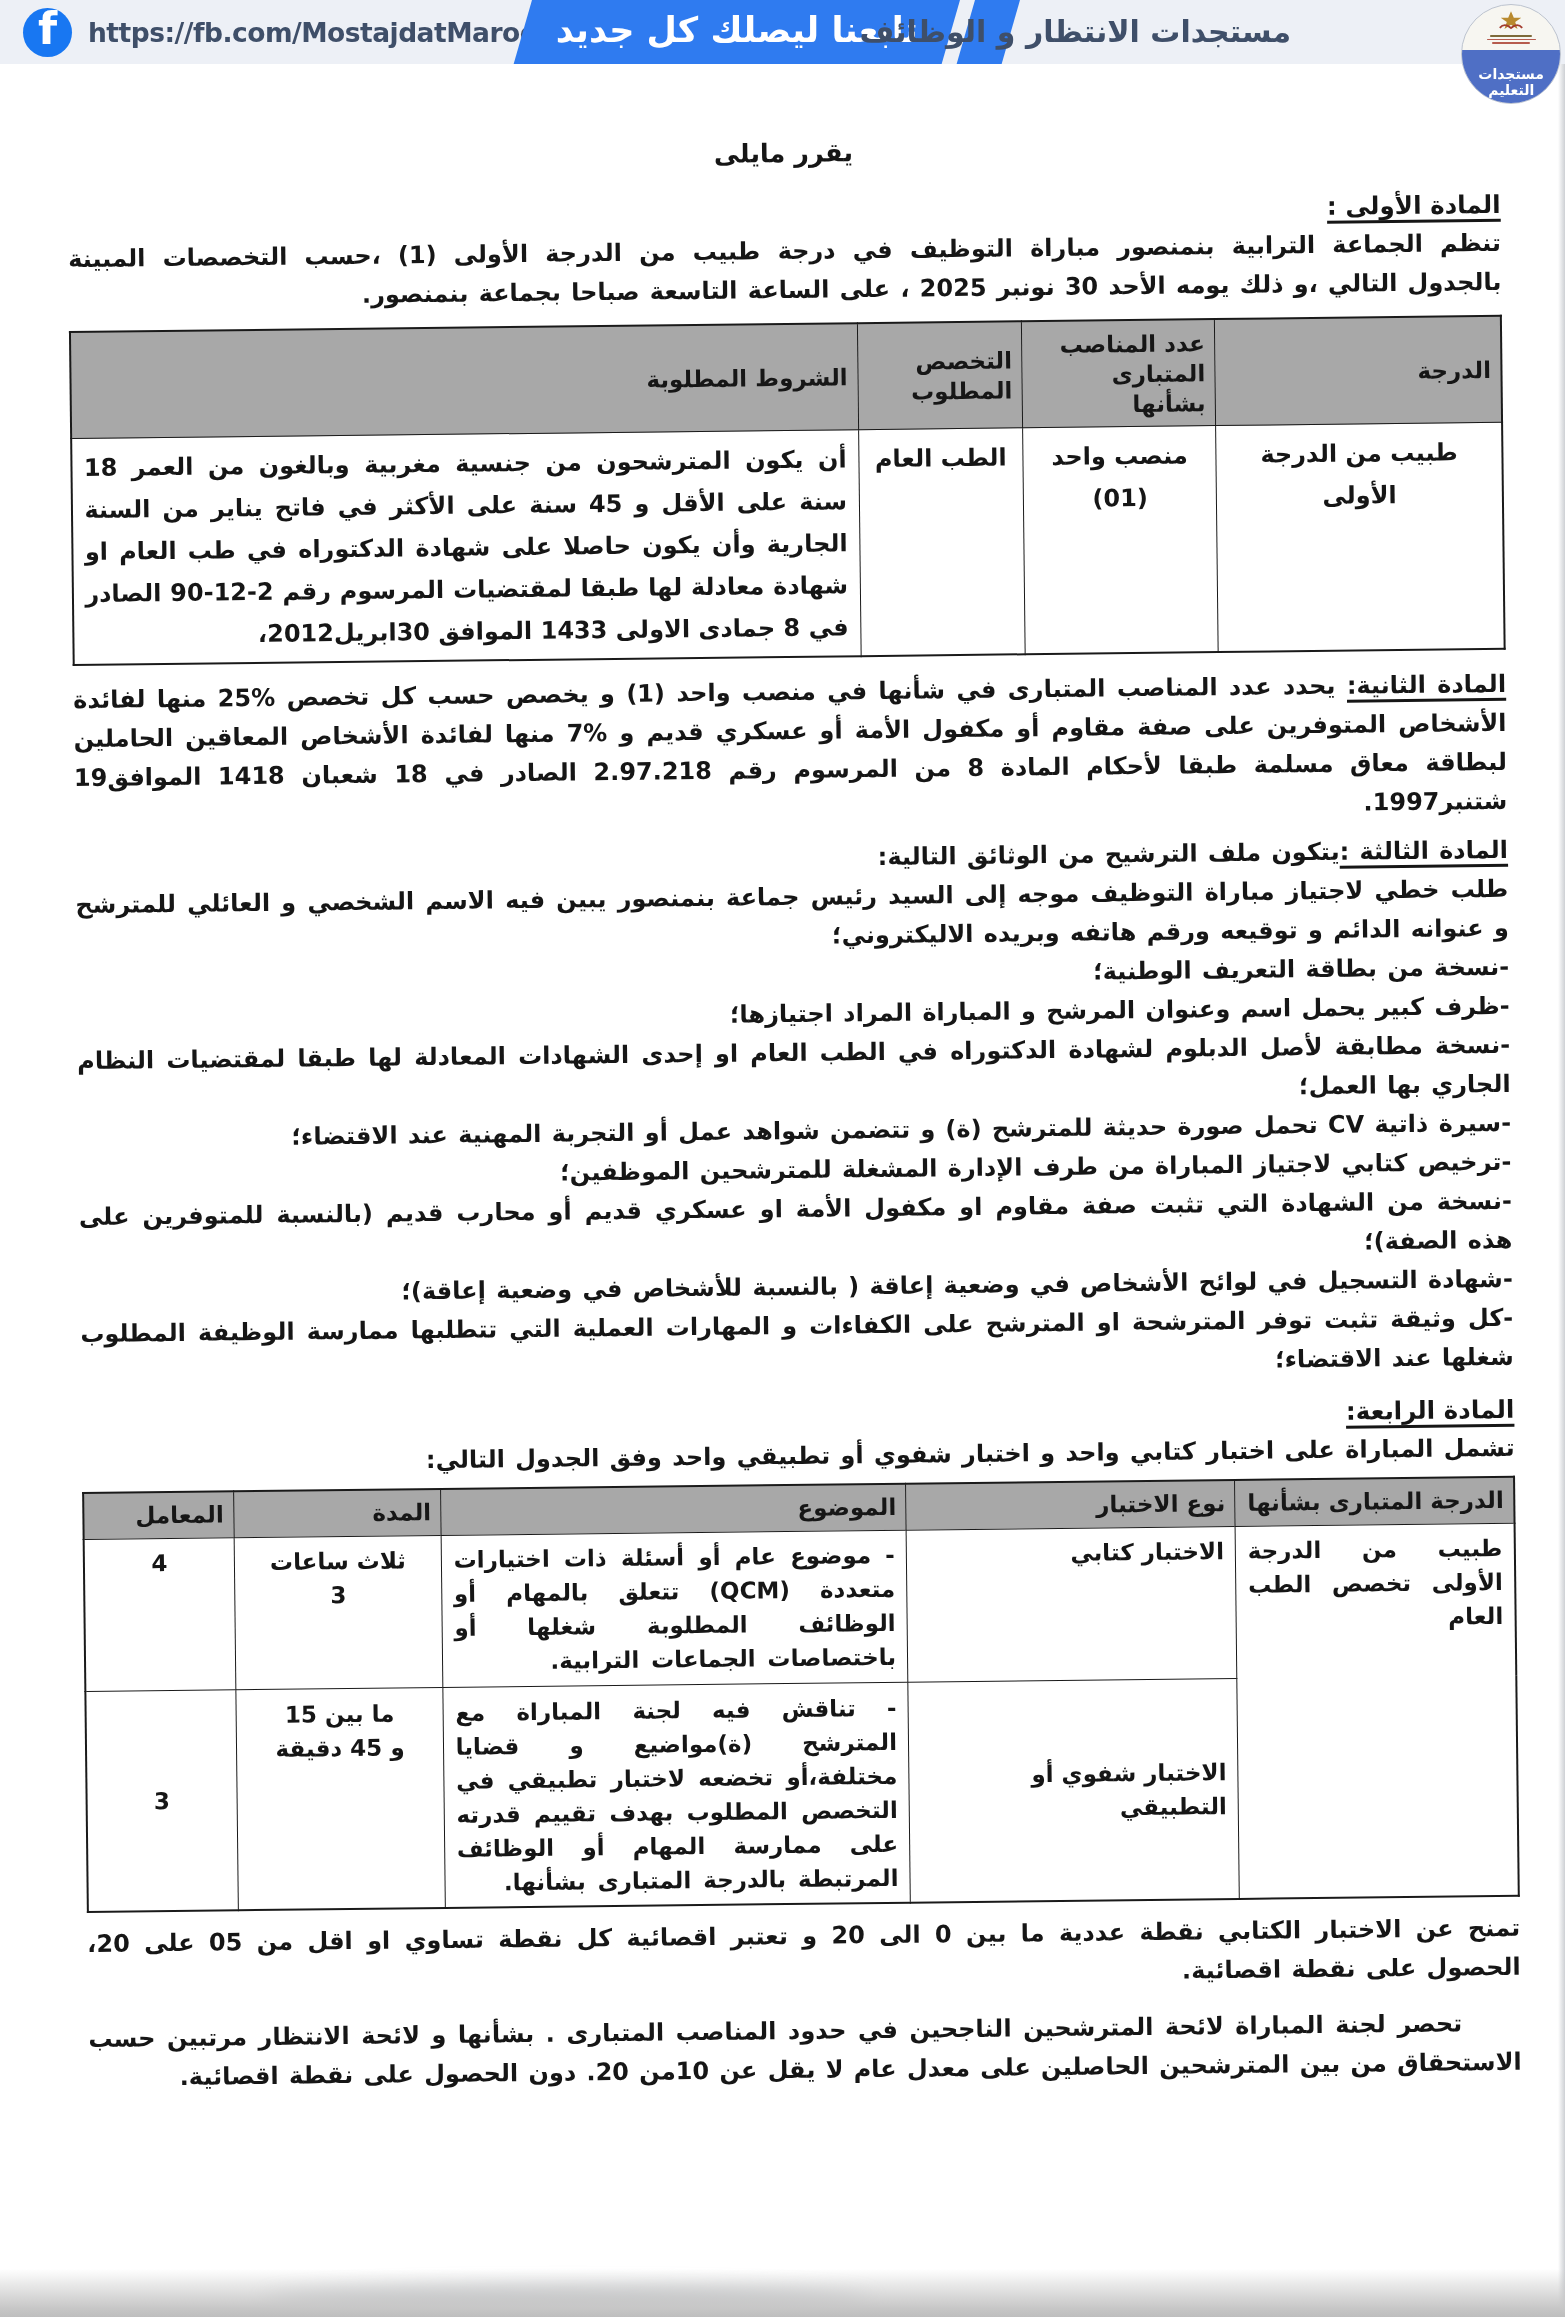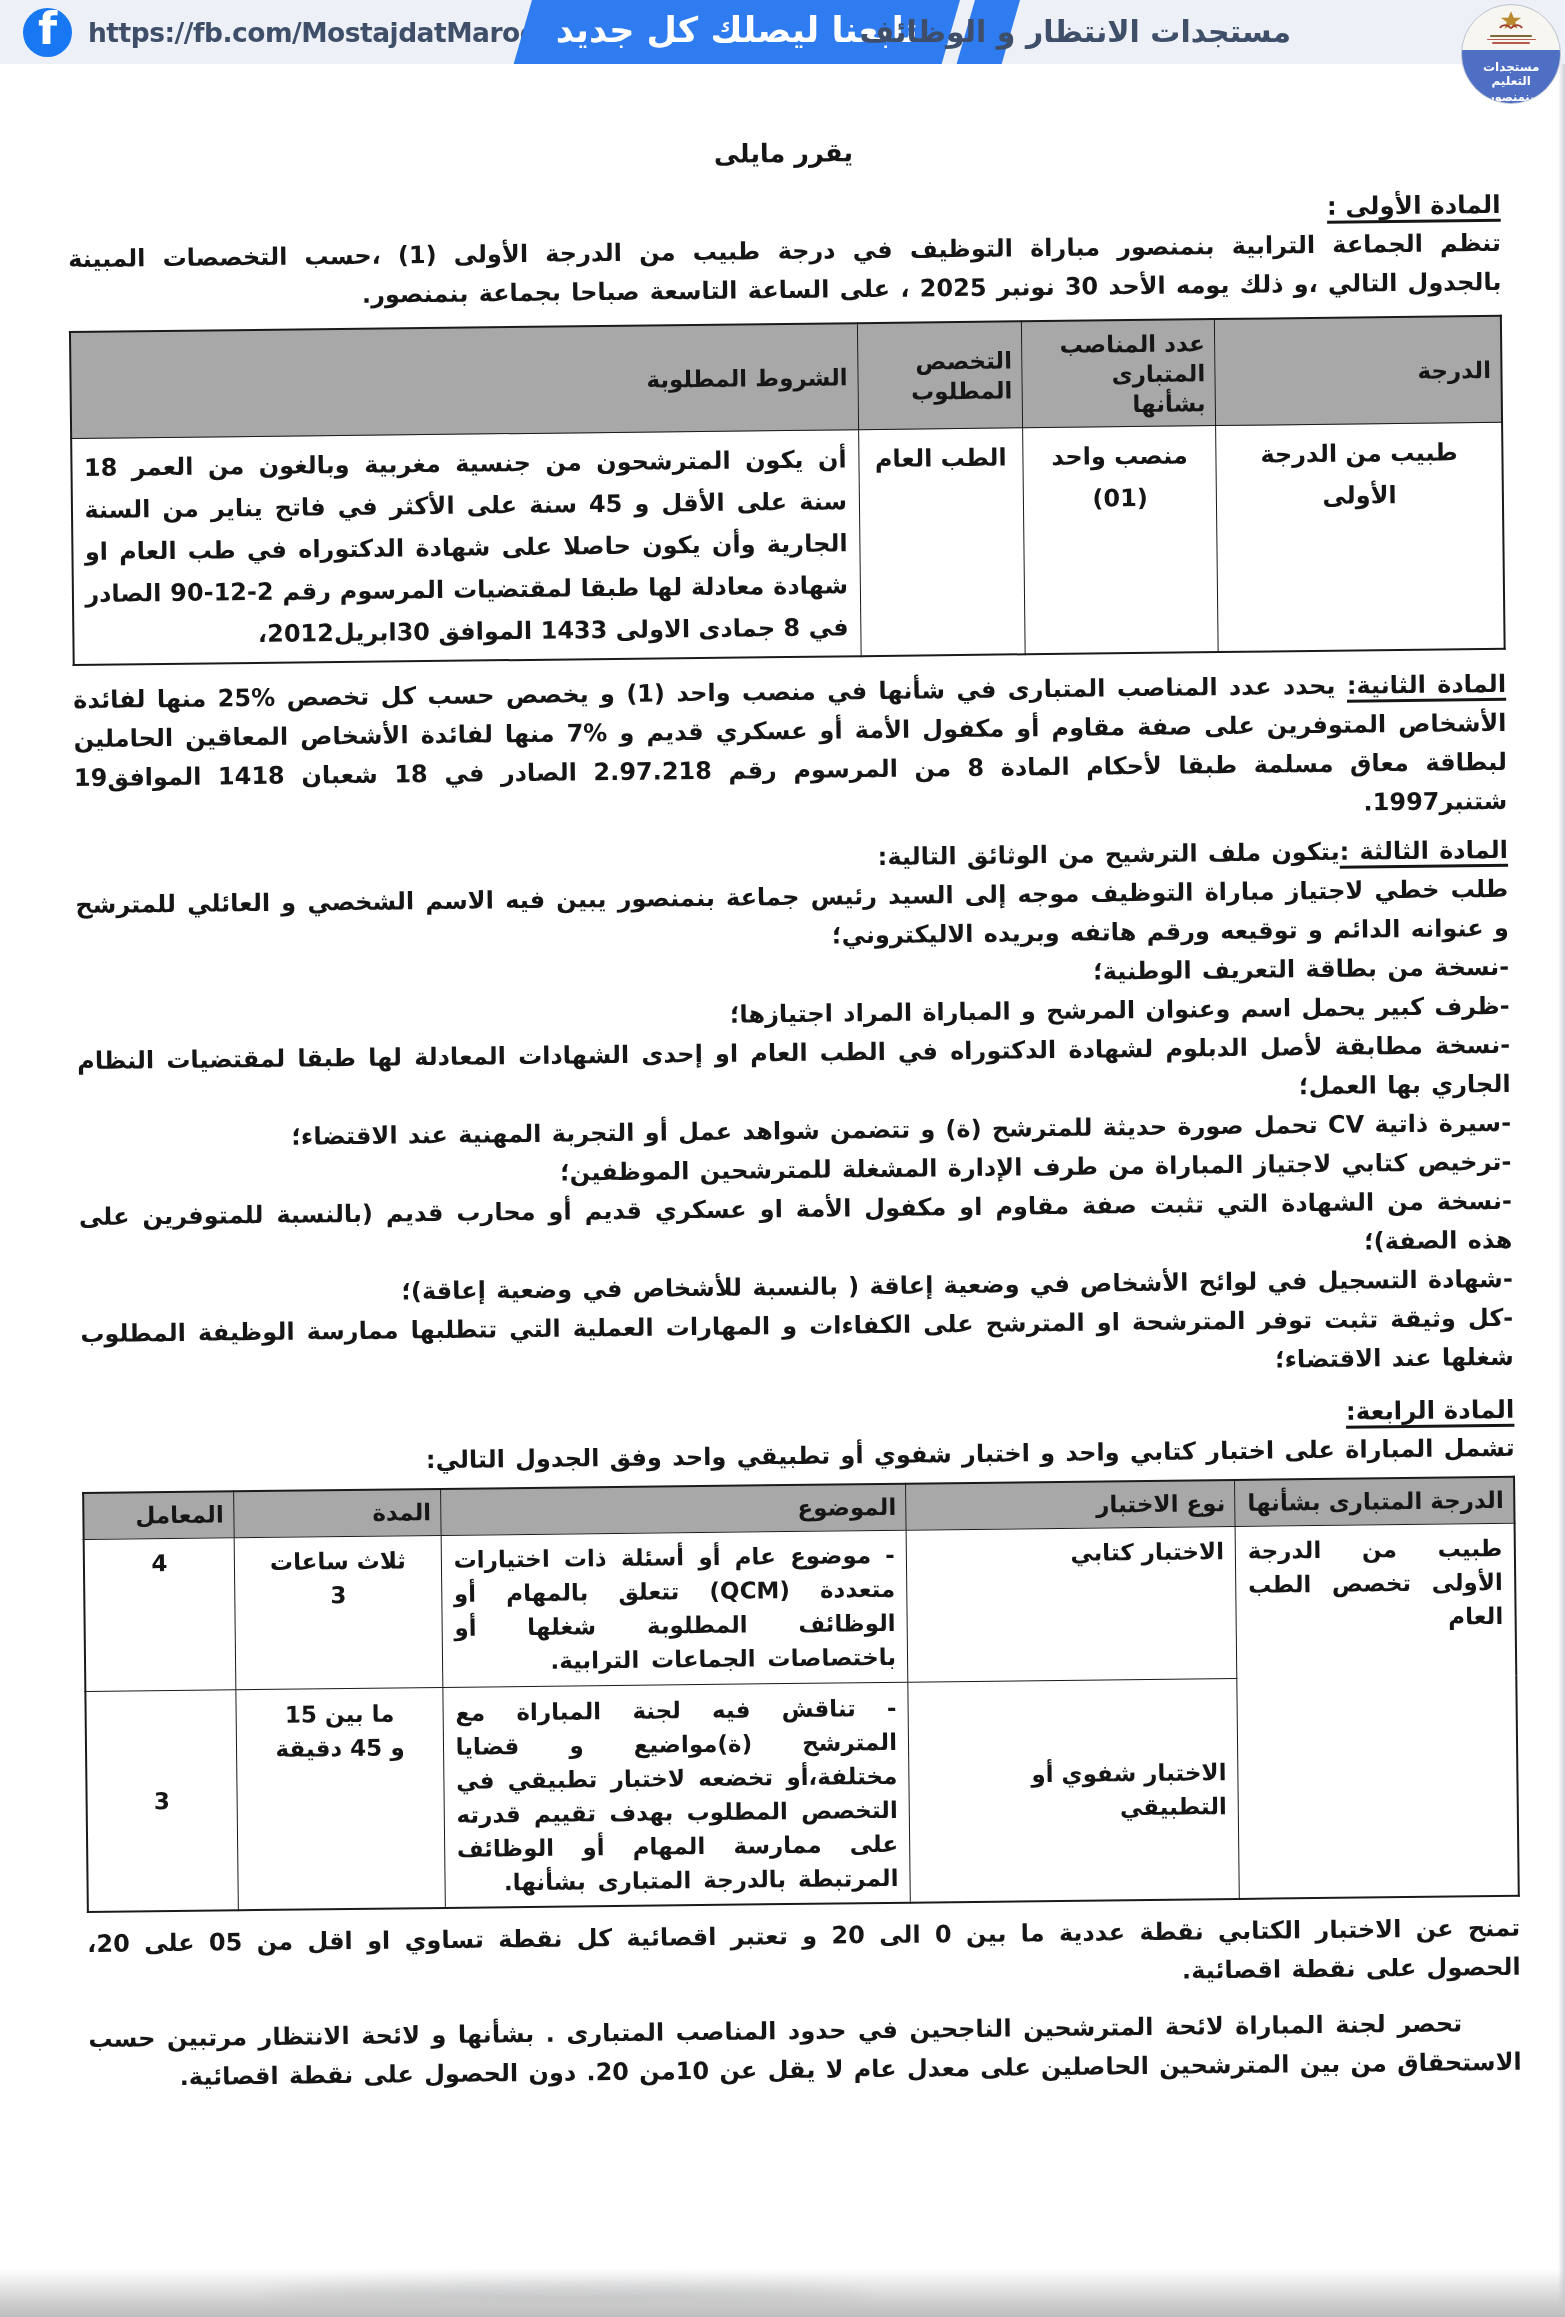--- a/index.html
+++ b/index.html
@@ -29,21 +29,21 @@
   .logo{position:absolute;right:3.8px;top:3.8px;width:98px;height:98px;border-radius:50%;
     background:#f7f6f1;border:0.9px solid #bcc3cf;overflow:hidden;z-index:6;}
   .logo-emblem{position:absolute;top:4.7px;left:50%;transform:translateX(-50%);}
   .logo-lines{position:absolute;top:30px;left:0;right:0;display:flex;flex-direction:column;align-items:center;gap:1.9px;}
   .logo-lines i{display:block;height:1.9px;background:#b65b4e;border-radius:0.9px;}
   .logo-lines i:nth-child(1){width:42px;background:#7d6a3a;}
   .logo-lines i:nth-child(2){width:49px;}
   .logo-lines i:nth-child(3){width:38px;}
   .logo-band{position:absolute;left:0;right:0;bottom:0;top:45px;background:#4f6fc5;
     color:#ffffff;text-align:center;font-weight:700;}
-  .logo-band .l1{font-size:12px;margin-top:10px;}
+  .logo-band .l1{font-size:14px;margin-top:16px;}
   .logo-band .l2{font-size:11.4px;margin-top:1.9px;}
 
   
   .page{
     position:relative;direction:rtl;padding:13.2px 66px 0;
     color:#161616;font-weight:700;font-size:24px;
     transform:rotate(-0.65deg);transform-origin:95% 0;
   }
   .decree{text-align:center;font-size:25.6px;font-weight:700;margin:53px 0 24.6px;}
   .art-head{margin:0;line-height:39px;font-size:24.6px;}

